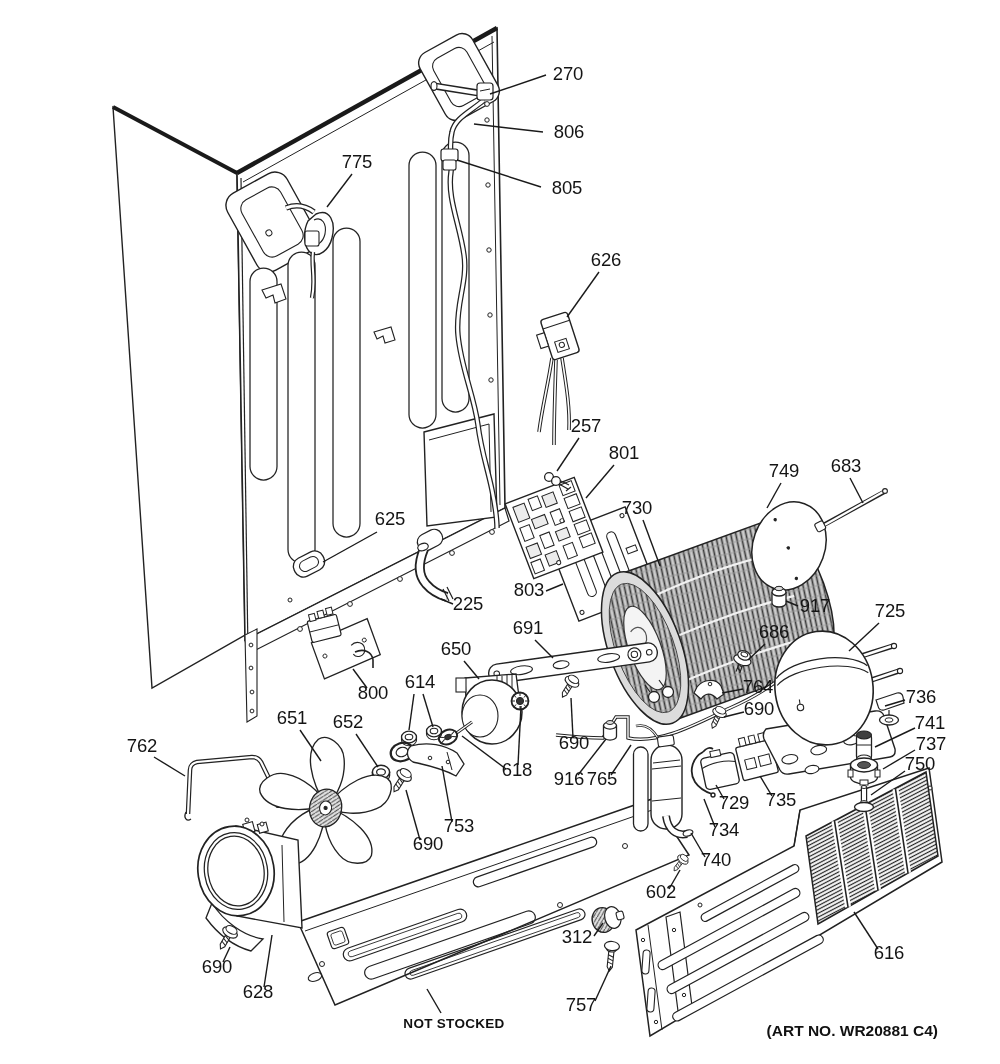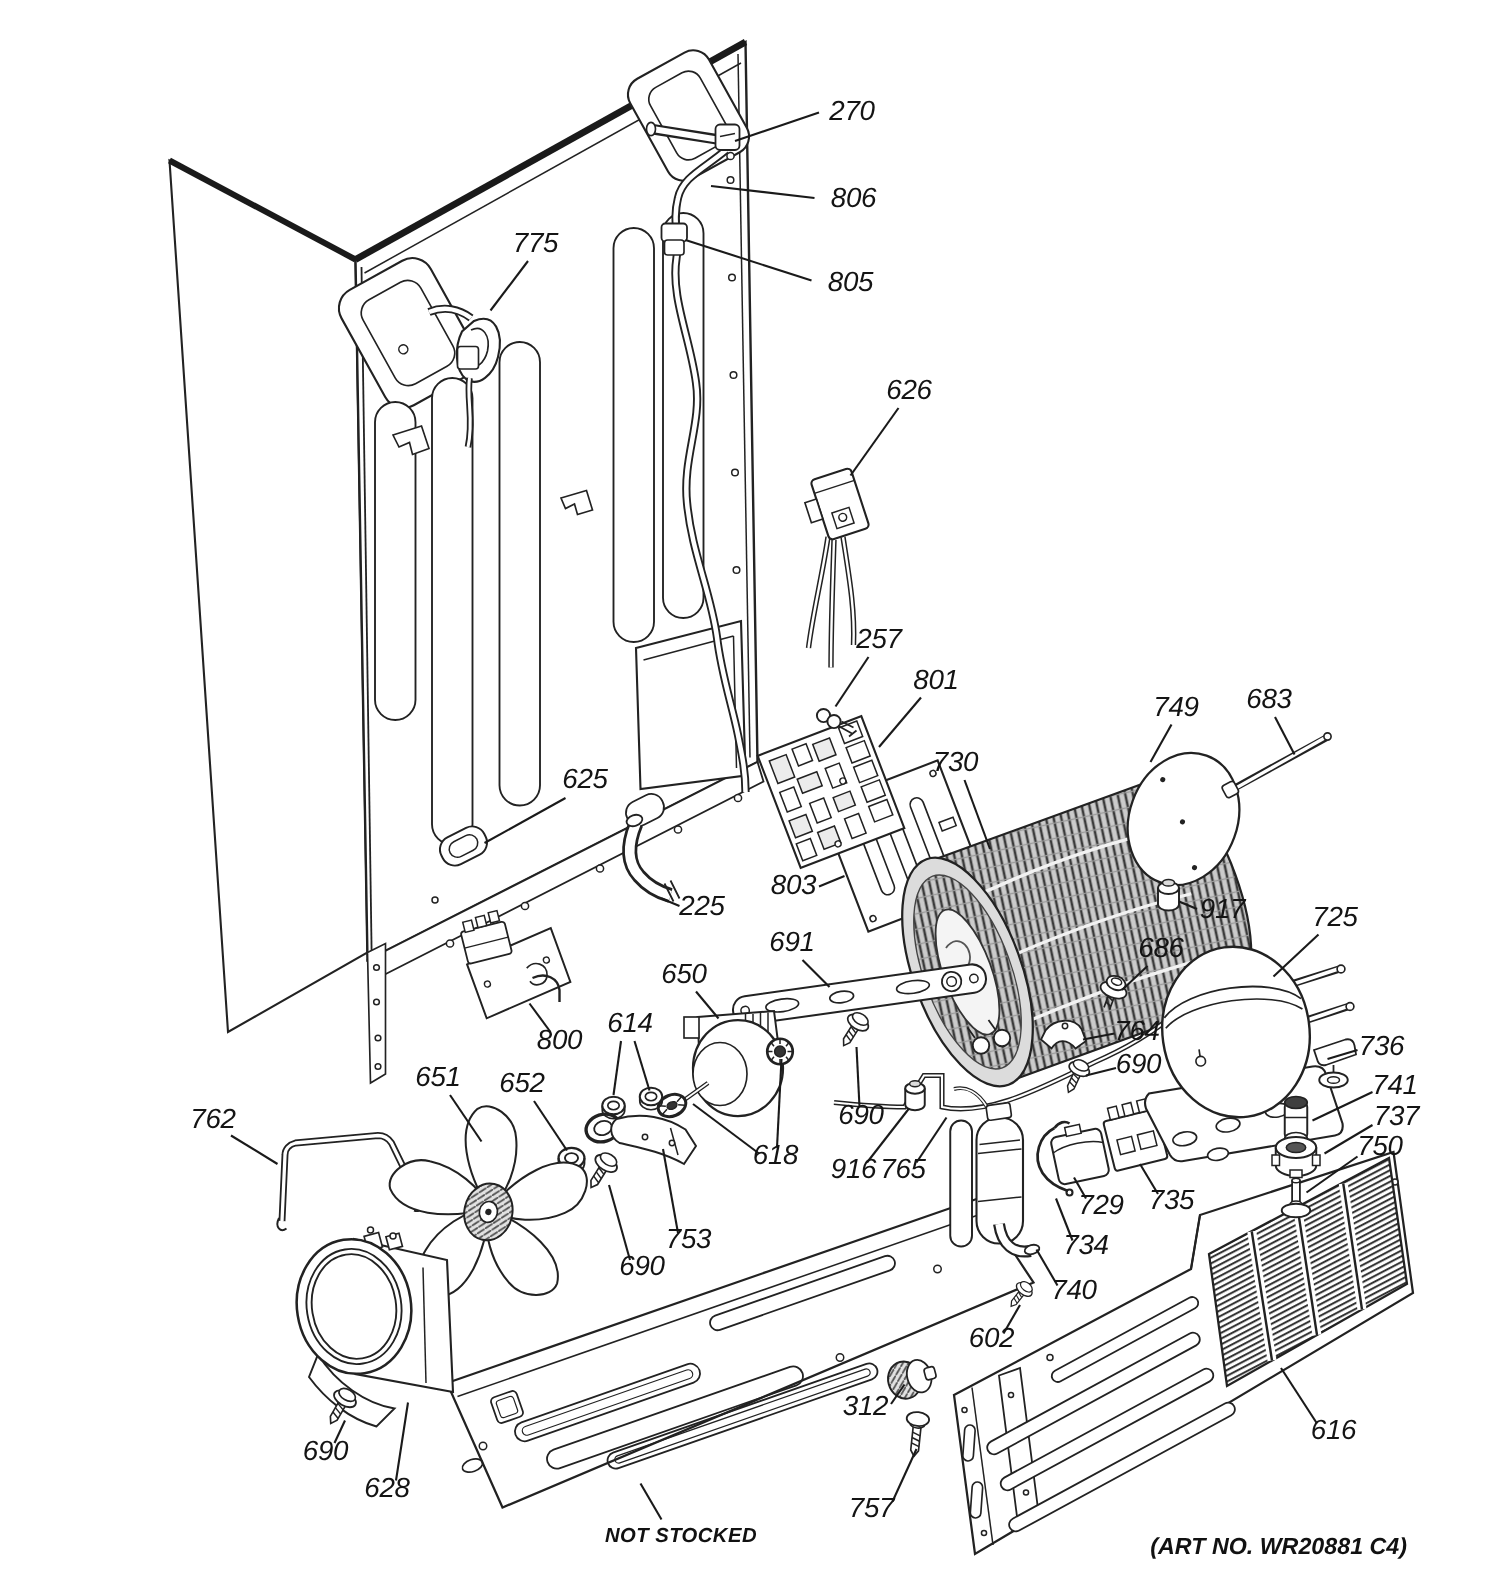--- a/index.html
+++ b/index.html
@@ -1,17 +1,17 @@
 <!DOCTYPE html>
 <html><head>
 <meta charset="utf-8">
 <style>
   html,body{margin:0;padding:0;background:#fff;}
   .stage{position:relative;width:1000px;height:1064px;background:#ffffff;overflow:hidden;
-         font-family:"Liberation Sans", sans-serif;font-style:italic;}
+         font-family:"Liberation Sans", sans-serif;}
   svg{display:block;}
   svg text{font-family:"Liberation Sans", sans-serif;}
   .part-label{font-size:18.5px;fill:#141414;letter-spacing:-0.2px;}
   .caption{font-size:15.5px;font-weight:bold;fill:#111;}
   .caption-small{font-size:13.5px;font-weight:bold;fill:#111;letter-spacing:0.3px;}
 </style>
 </head>
 <body>
 
 <div class="stage">

